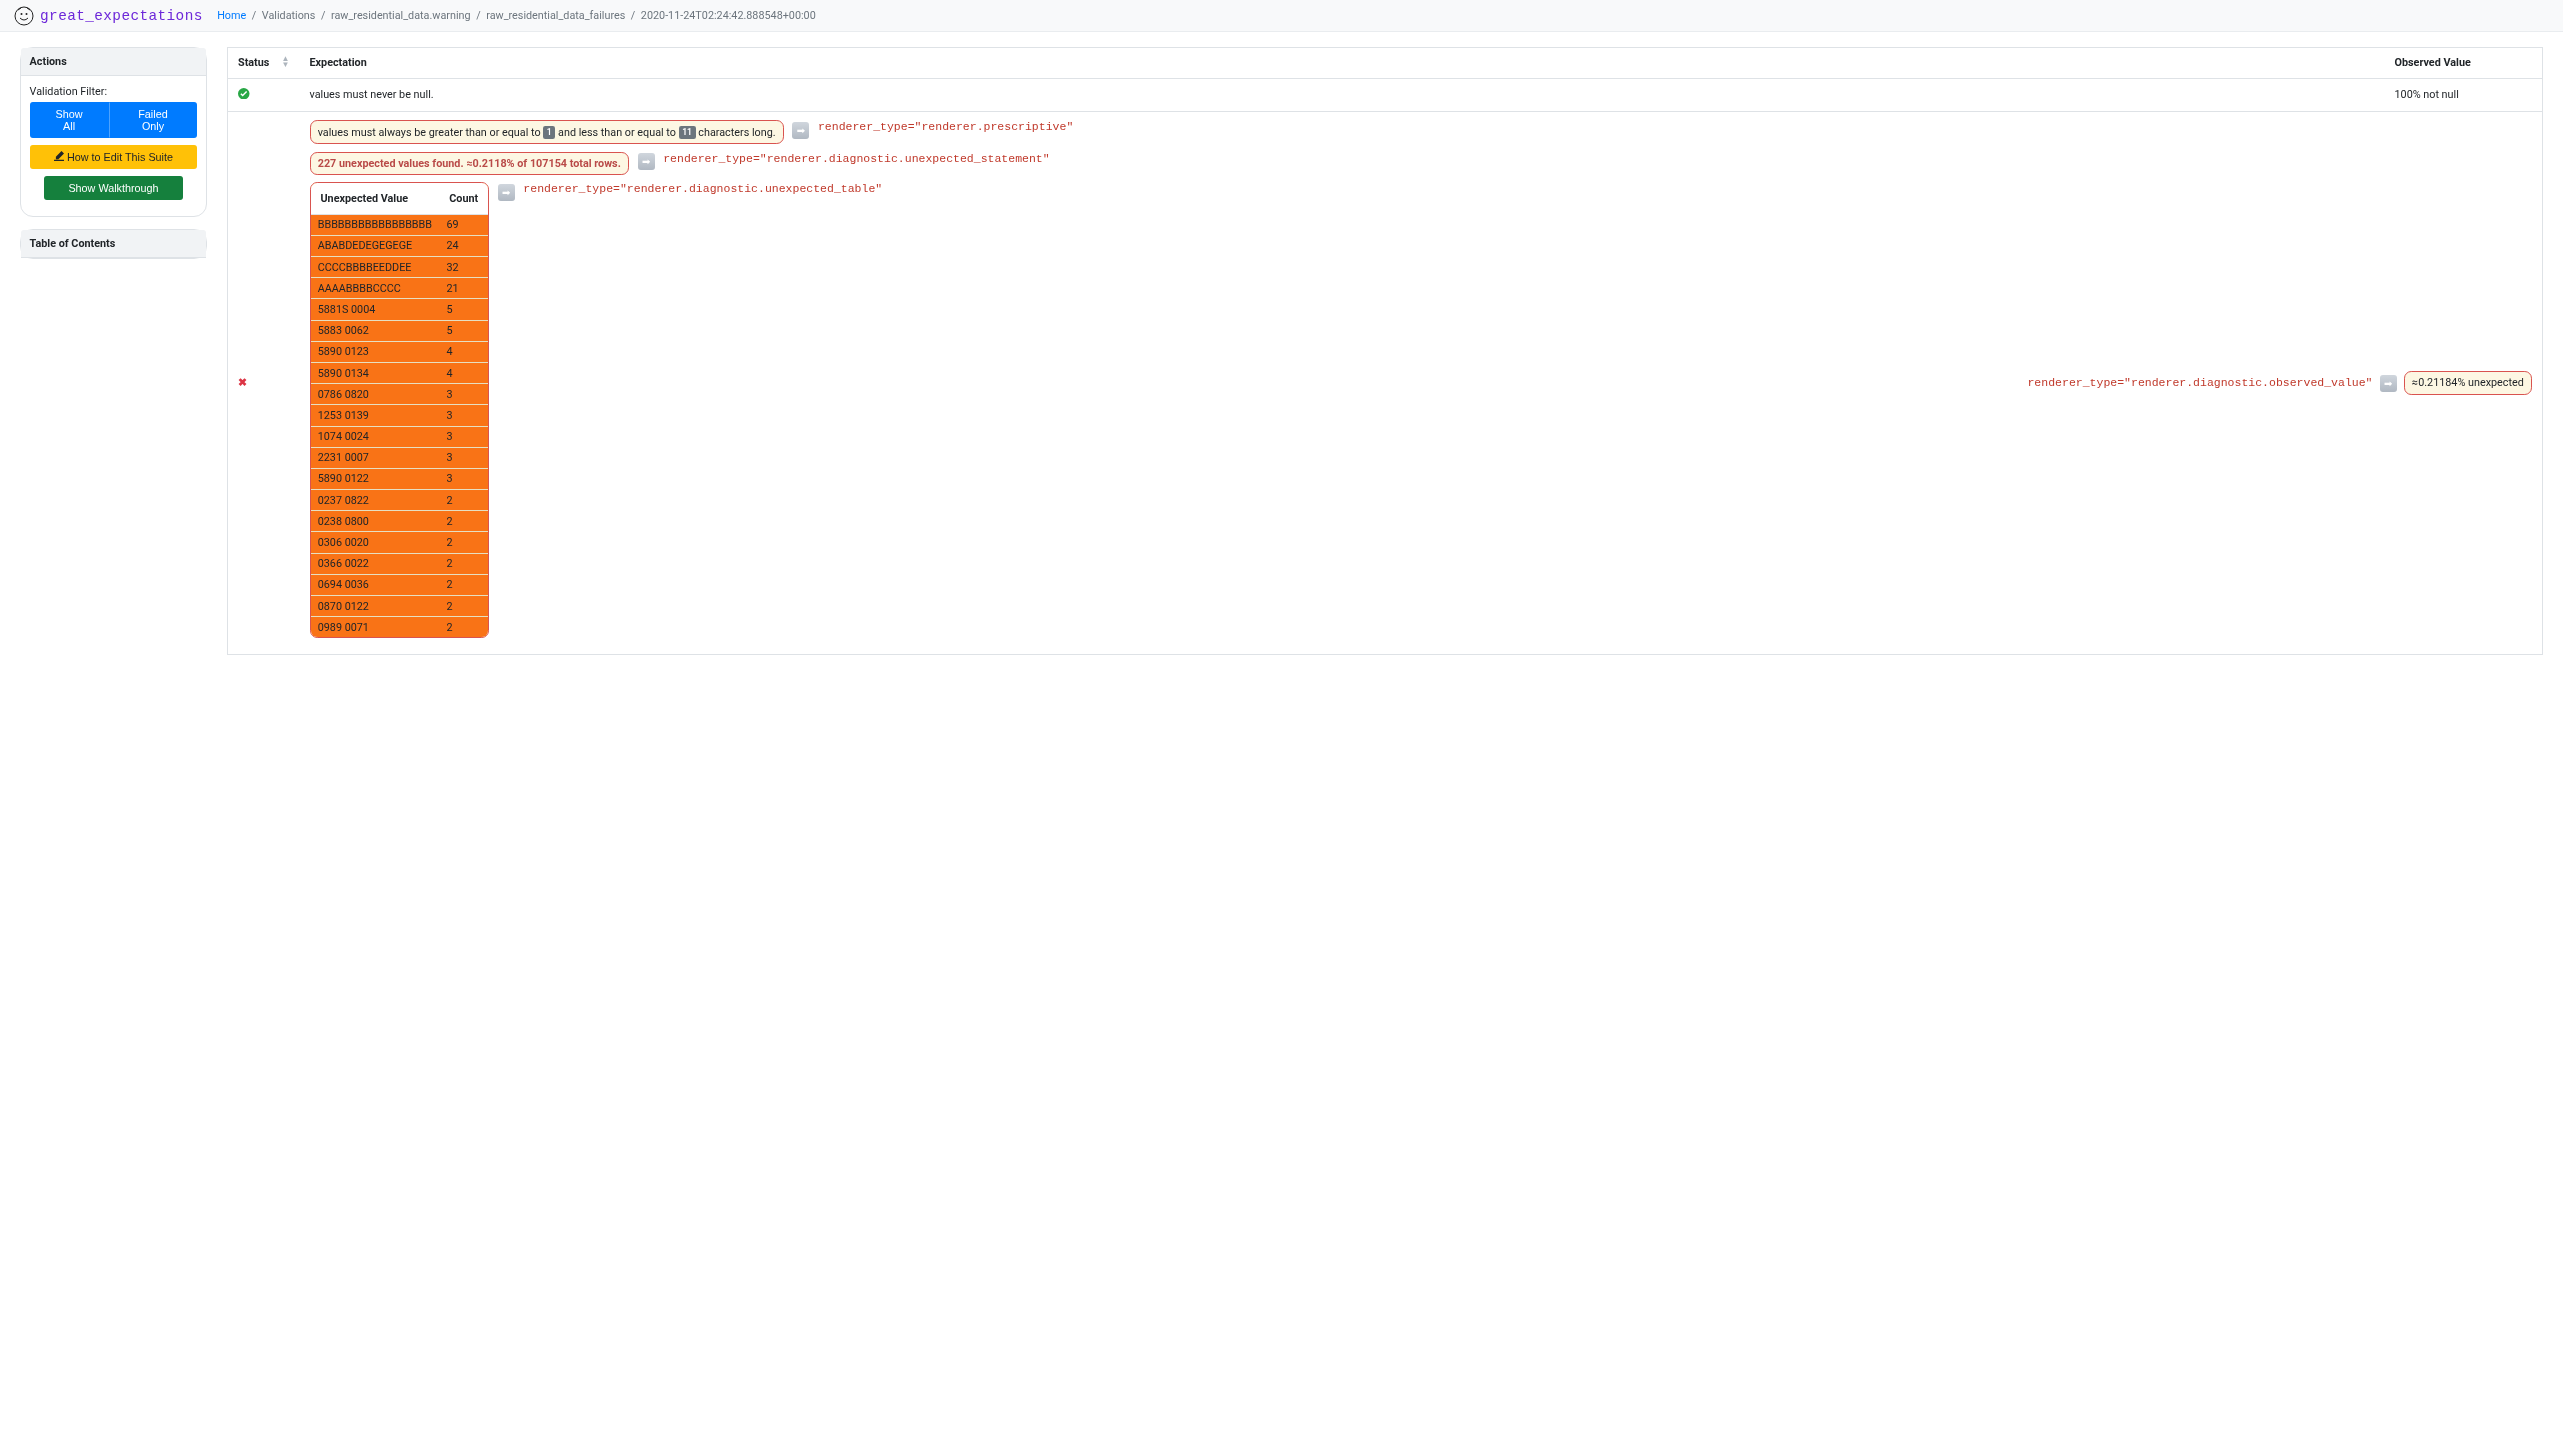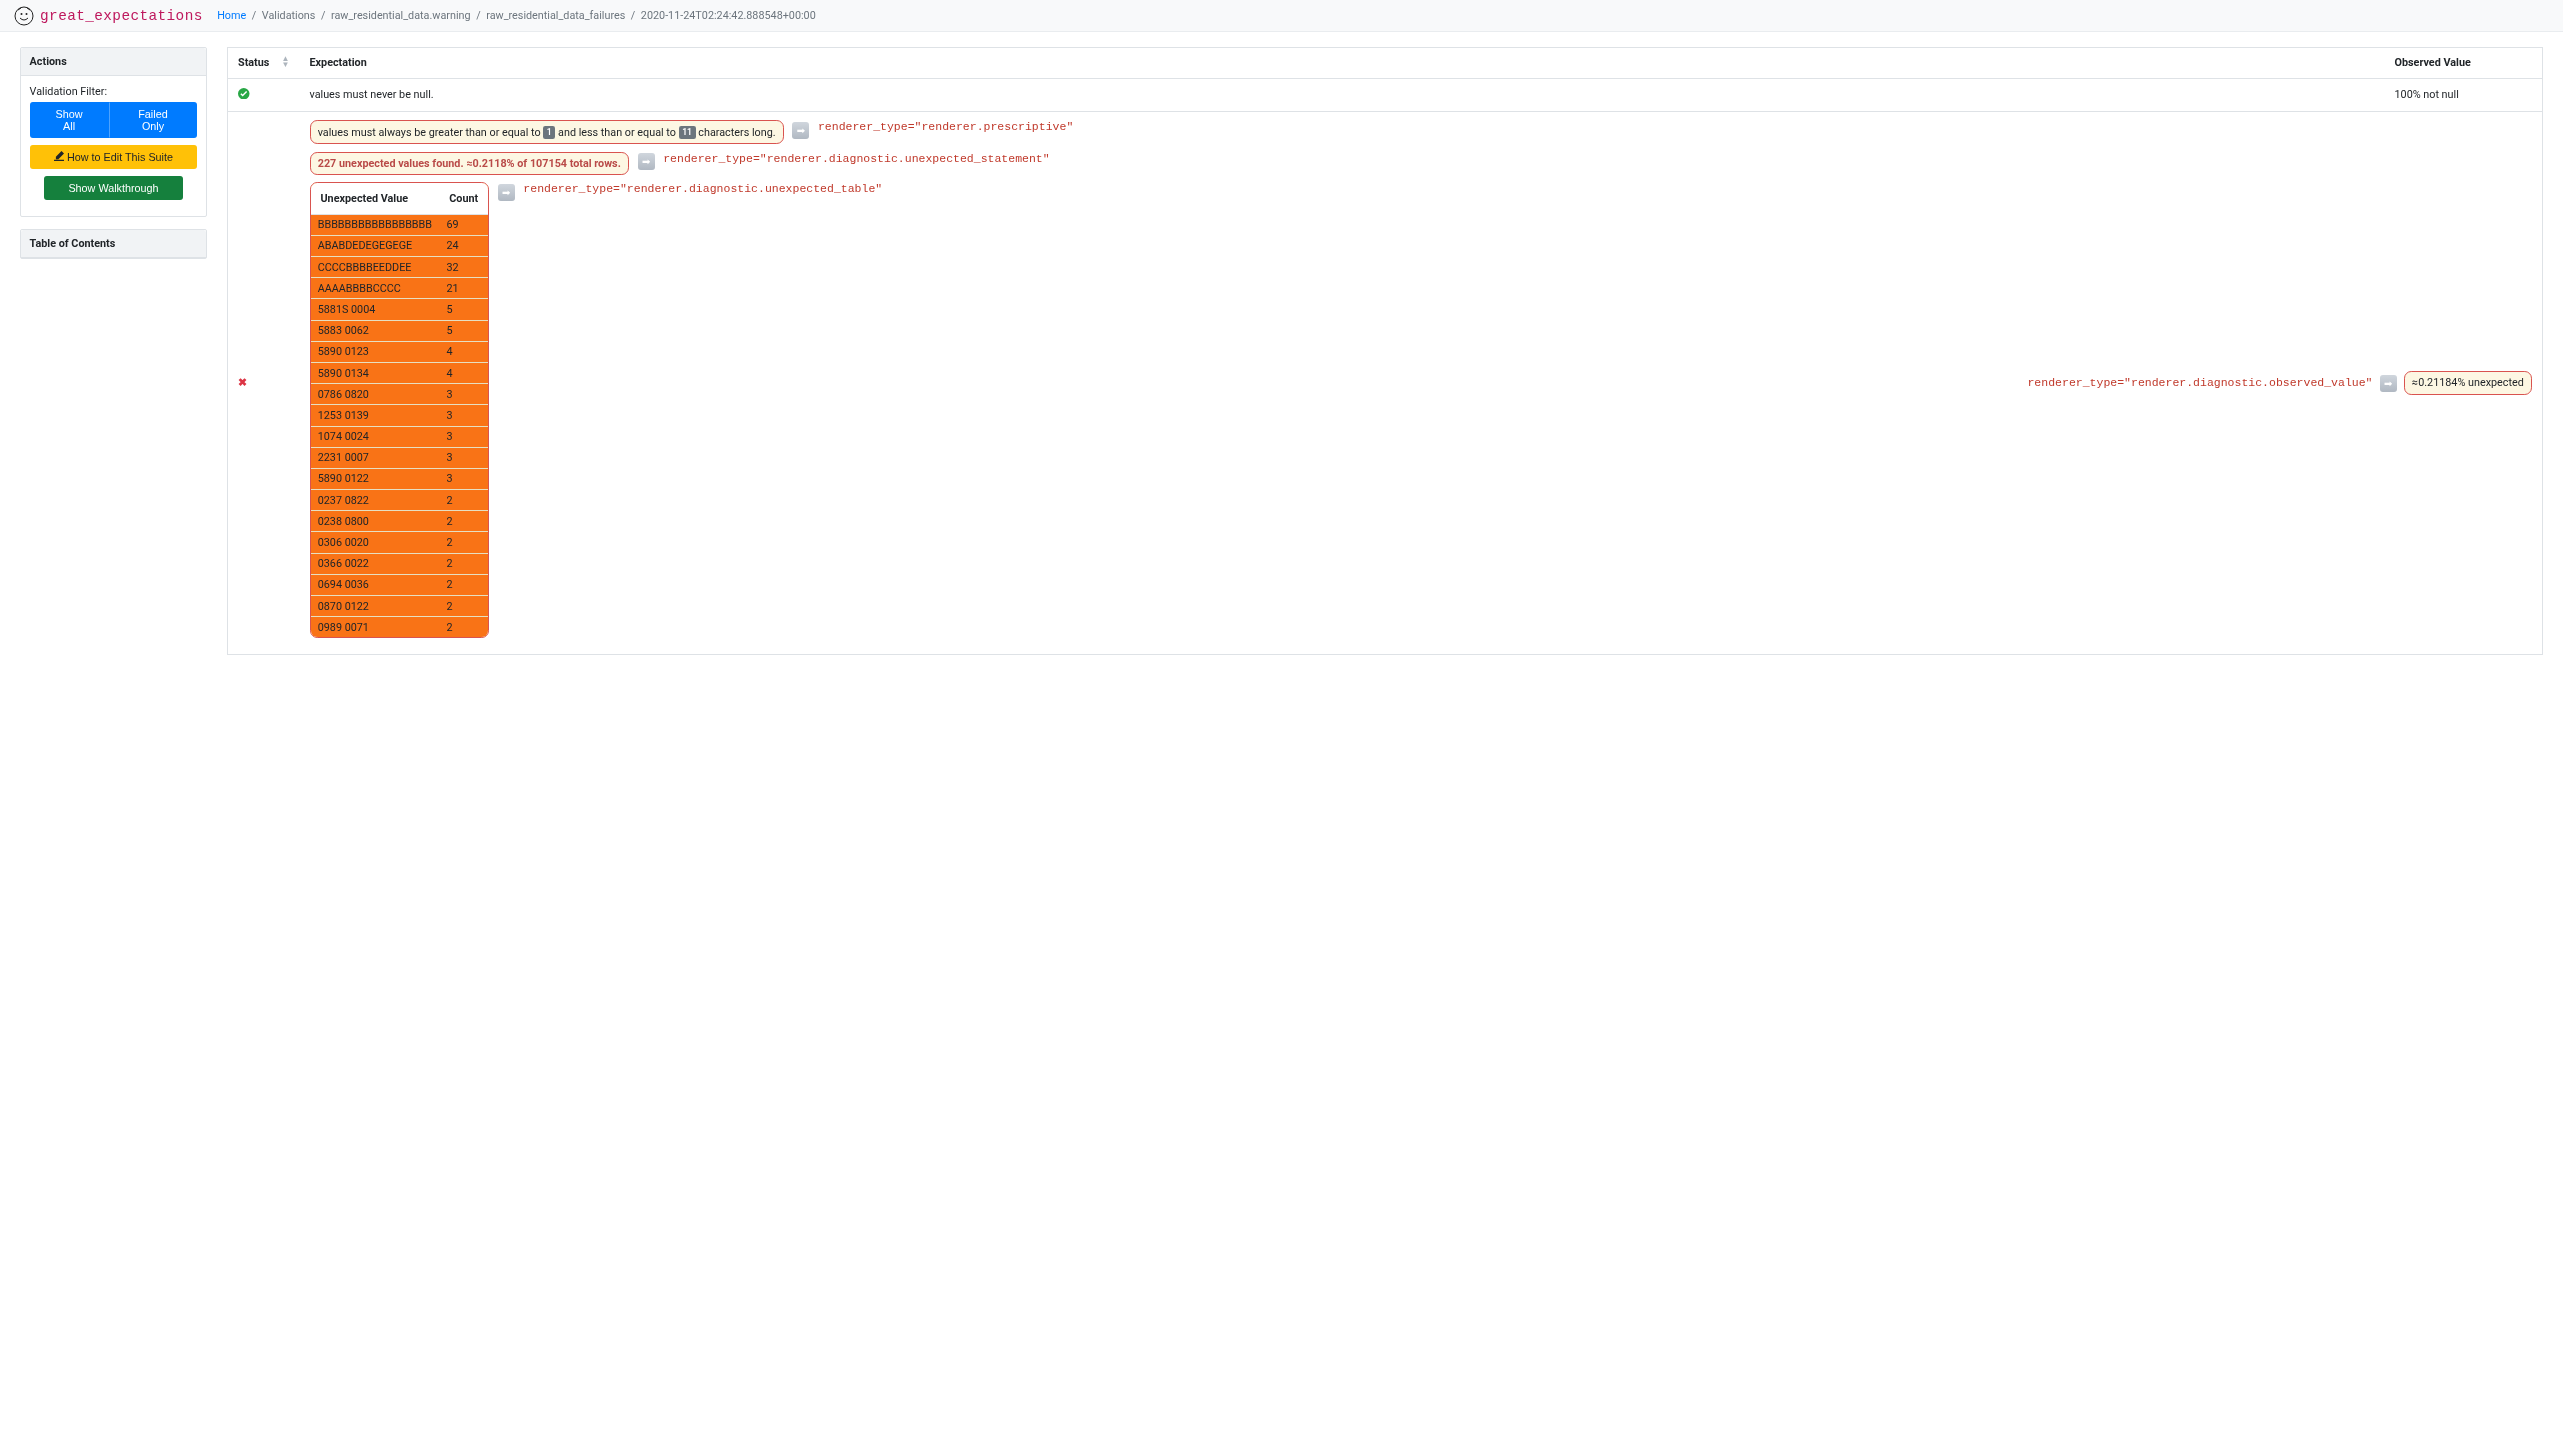--- a/index.html
+++ b/index.html
@@ -21,38 +21,38 @@
     display: flex;
     align-items: center;
     gap: 5.7px;
     margin-right: 14.4px;
   }
   .logo-svg { width: 20px; height: 20px; }
   .brand {
     font-family: "Courier New", monospace;
     font-size: 14.4px;
     letter-spacing: 0.4px;
-    color: #be185d;
+    color: #6d28d9;
   }
   .breadcrumb {
     font-size: 10.8px;
     color: #6c757d;
   }
   .breadcrumb a { color: #007bff; text-decoration: none; }
   .breadcrumb .sep { margin: 0 2.9px; }
   .layout {
     display: grid;
     grid-template-columns: 187px 1fr;
     gap: 20px;
     padding: 14.4px 20px;
     align-items: start;
   }
   .card {
     border: 0.7px solid #dee2e6;
-    border-radius: 2px;
+    border-radius: 13px;
     background: #fff;
     margin-bottom: 11.5px;
   }
   .card-header {
     background: #f1f3f5;
     border-bottom: 0.7px solid #dee2e6;
     padding: 7.2px 8.6px;
     font-weight: 700;
     font-size: 10.8px;
     border-top-left-radius: 2.9px;

